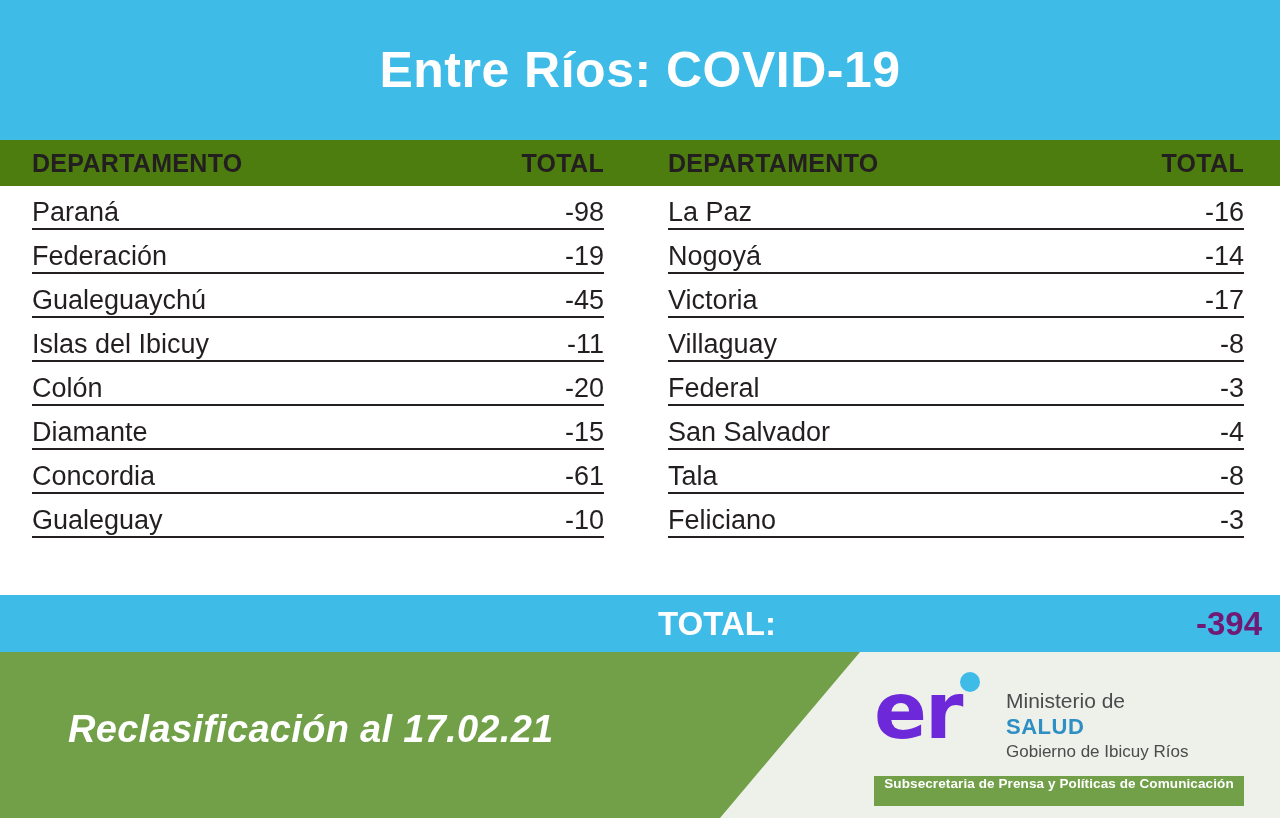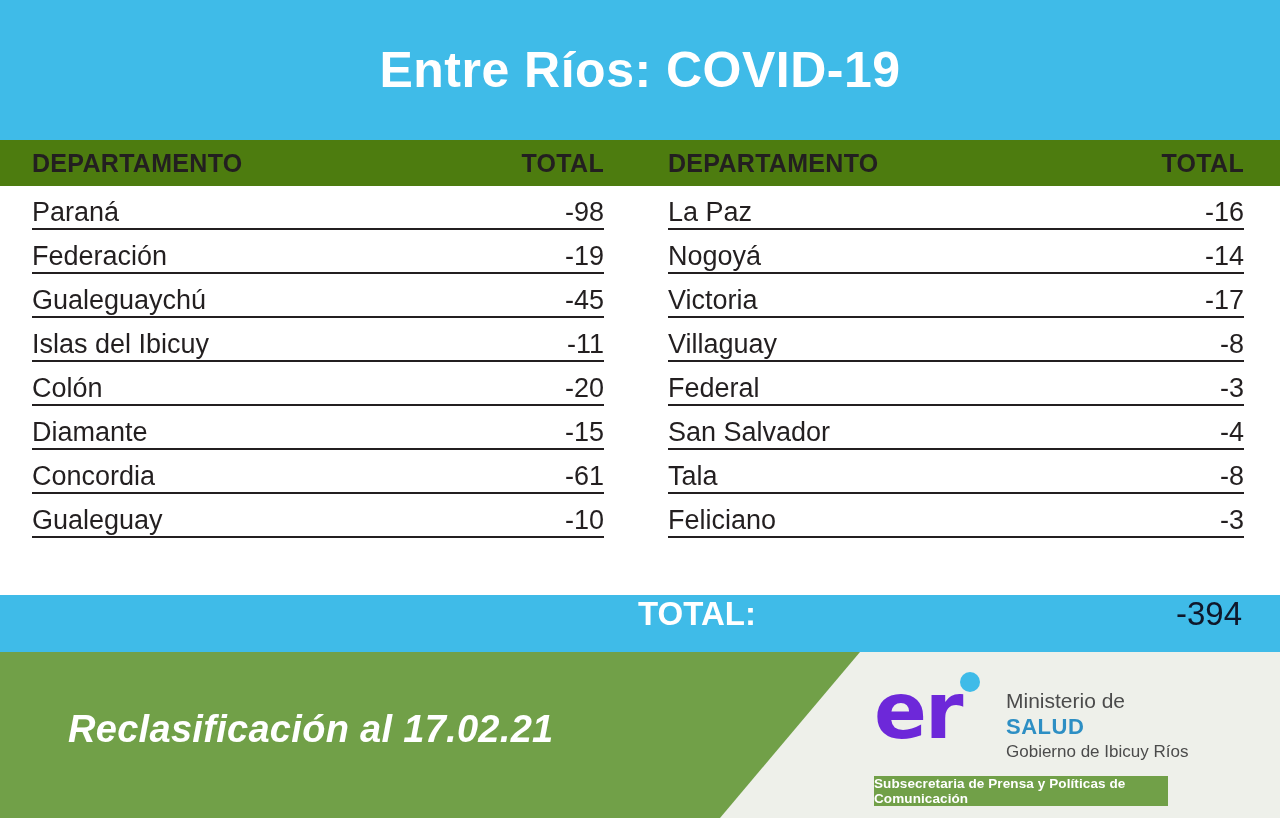--- a/index.html
+++ b/index.html
@@ -93,33 +93,34 @@
   }
 
   
   .totalbar {
     position: absolute;
     left: 0; top: 595px;
     width: 1280px;
     height: 57px;
     background: #3fbbe8;
     display: flex;
+    align-items: center;
     justify-content: flex-end;
   }
   .totalbar .label {
     color: #ffffff;
     font-size: 33px;
     font-weight: bold;
     margin-right: 420px;
   }
   .totalbar .value {
-    color: #0f172a;
+    color: #701a75;
     font-size: 33px;
-    font-weight: normal;
-    margin-right: 38px;
+    font-weight: bold;
+    margin-right: 18px;
   }
 
   
   .footer {
     position: absolute;
     left: 0; top: 652px;
     width: 1280px;
     height: 166px;
     background: #eef0ea;
     overflow: hidden;
@@ -193,21 +194,21 @@
   }
   .logo-lines .l3 {
     font-size: 17px;
     color: #4b4b4b;
     line-height: 24px;
   }
   .logo-strip {
     position: absolute;
     left: 0;
     top: 108px;
-    width: 294px;
+    width: 370px;
     height: 30px;
     background: #71a048;
     display: flex;
     justify-content: center;
   }
   .logo-strip span {
     color: #ffffff;
     font-size: 13.5px;
     font-weight: bold;
     letter-spacing: 0.1px;

